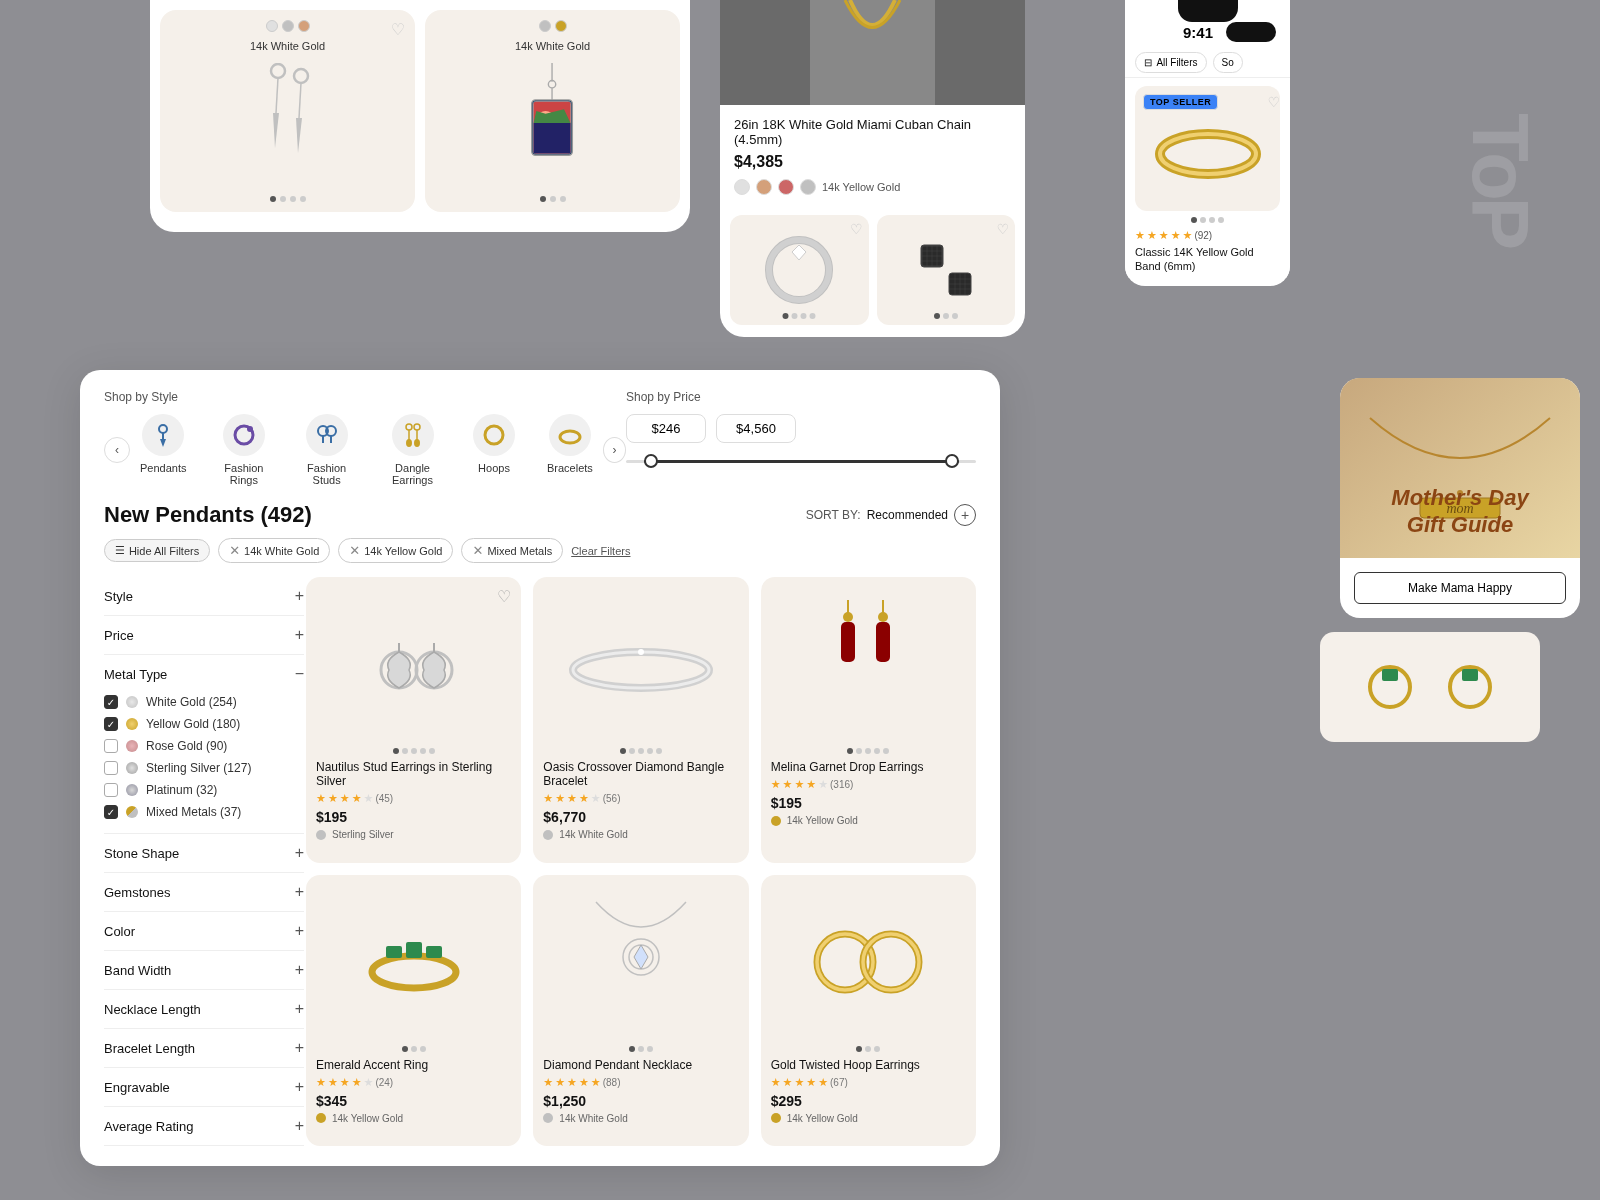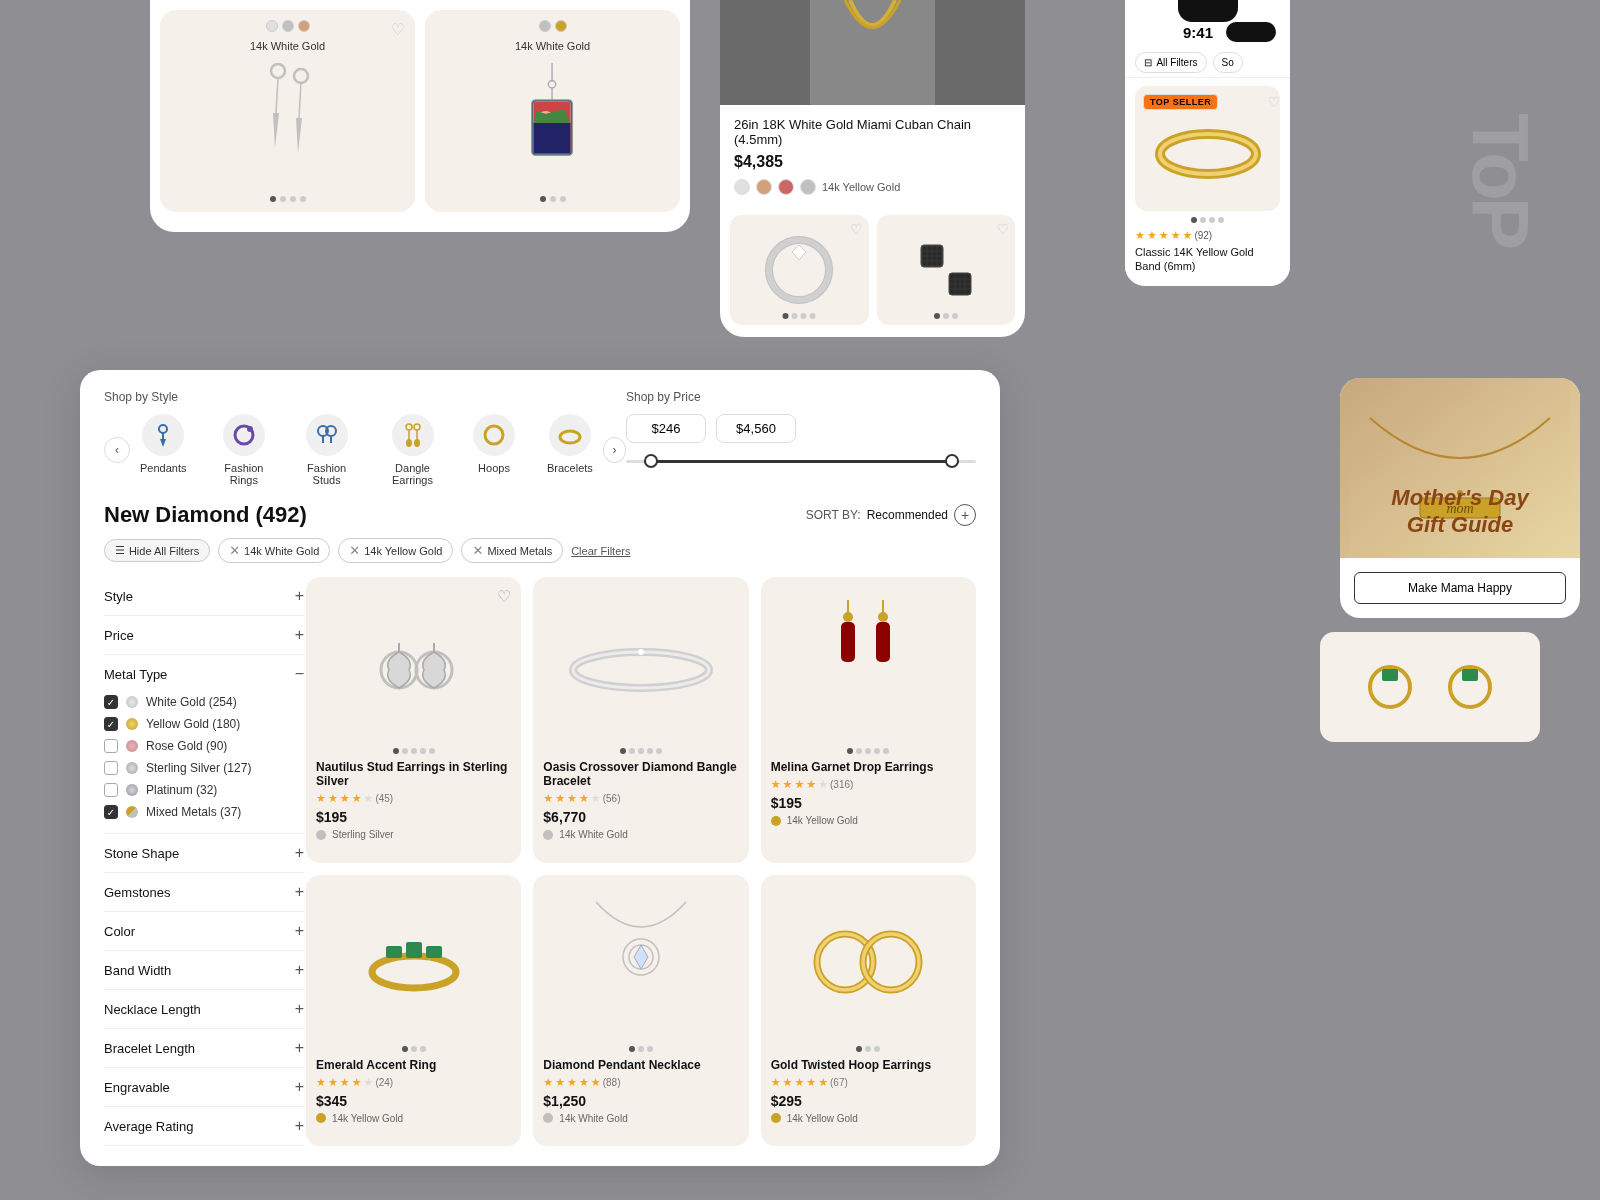--- a/index.html
+++ b/index.html
@@ -201,21 +201,21 @@
       background: white;
     }
     .phone-product-card {
       position: relative;
       margin: 8px 10px;
     }
     .top-seller-badge {
       position: absolute;
       top: 8px;
       left: 8px;
-      background: #f97316;
+      background: #3b82f6;
       border: 1px solid #ddd;
       border-radius: 4px;
       padding: 2px 6px;
       font-size: 9px;
       font-weight: 600;
       letter-spacing: 0.5px;
       z-index: 2;
     }
     .phone-prod-img {
       width: 100%;
@@ -524,21 +524,21 @@
       justify-content: center;
     }
     .tile-dots {
       display: flex;
       gap: 3px;
       justify-content: center;
       margin: 6px 0;
     }
     .tile-name {
       font-size: 12px;
-      font-weight: 700;
+      font-weight: 400;
       color: #111;
       margin-bottom: 4px;
     }
     .tile-stars {
       display: flex;
       align-items: center;
       gap: 2px;
       margin-bottom: 4px;
     }
     .tile-star { color: #f5a623; font-size: 11px; }
@@ -912,21 +912,21 @@
           <div class="slider-fill"></div>
           <div class="slider-thumb left"></div>
           <div class="slider-thumb right"></div>
         </div>
       </div>
     </div>
   </div>
 
   <div class="new-arrivals-header">
     <div style="display:flex;align-items:baseline;gap:6px;">
-      <span class="new-arrivals-title">New Diamond</span>
+      <span class="new-arrivals-title">New Pendants</span>
       <span class="new-arrivals-title">(492)</span>
     </div>
     <div class="sort-by">
       <span>SORT BY:</span>
       <span class="sort-value">Recommended</span>
       <div class="plus-btn">+</div>
     </div>
   </div>
 
   <div class="filter-tags-row">

